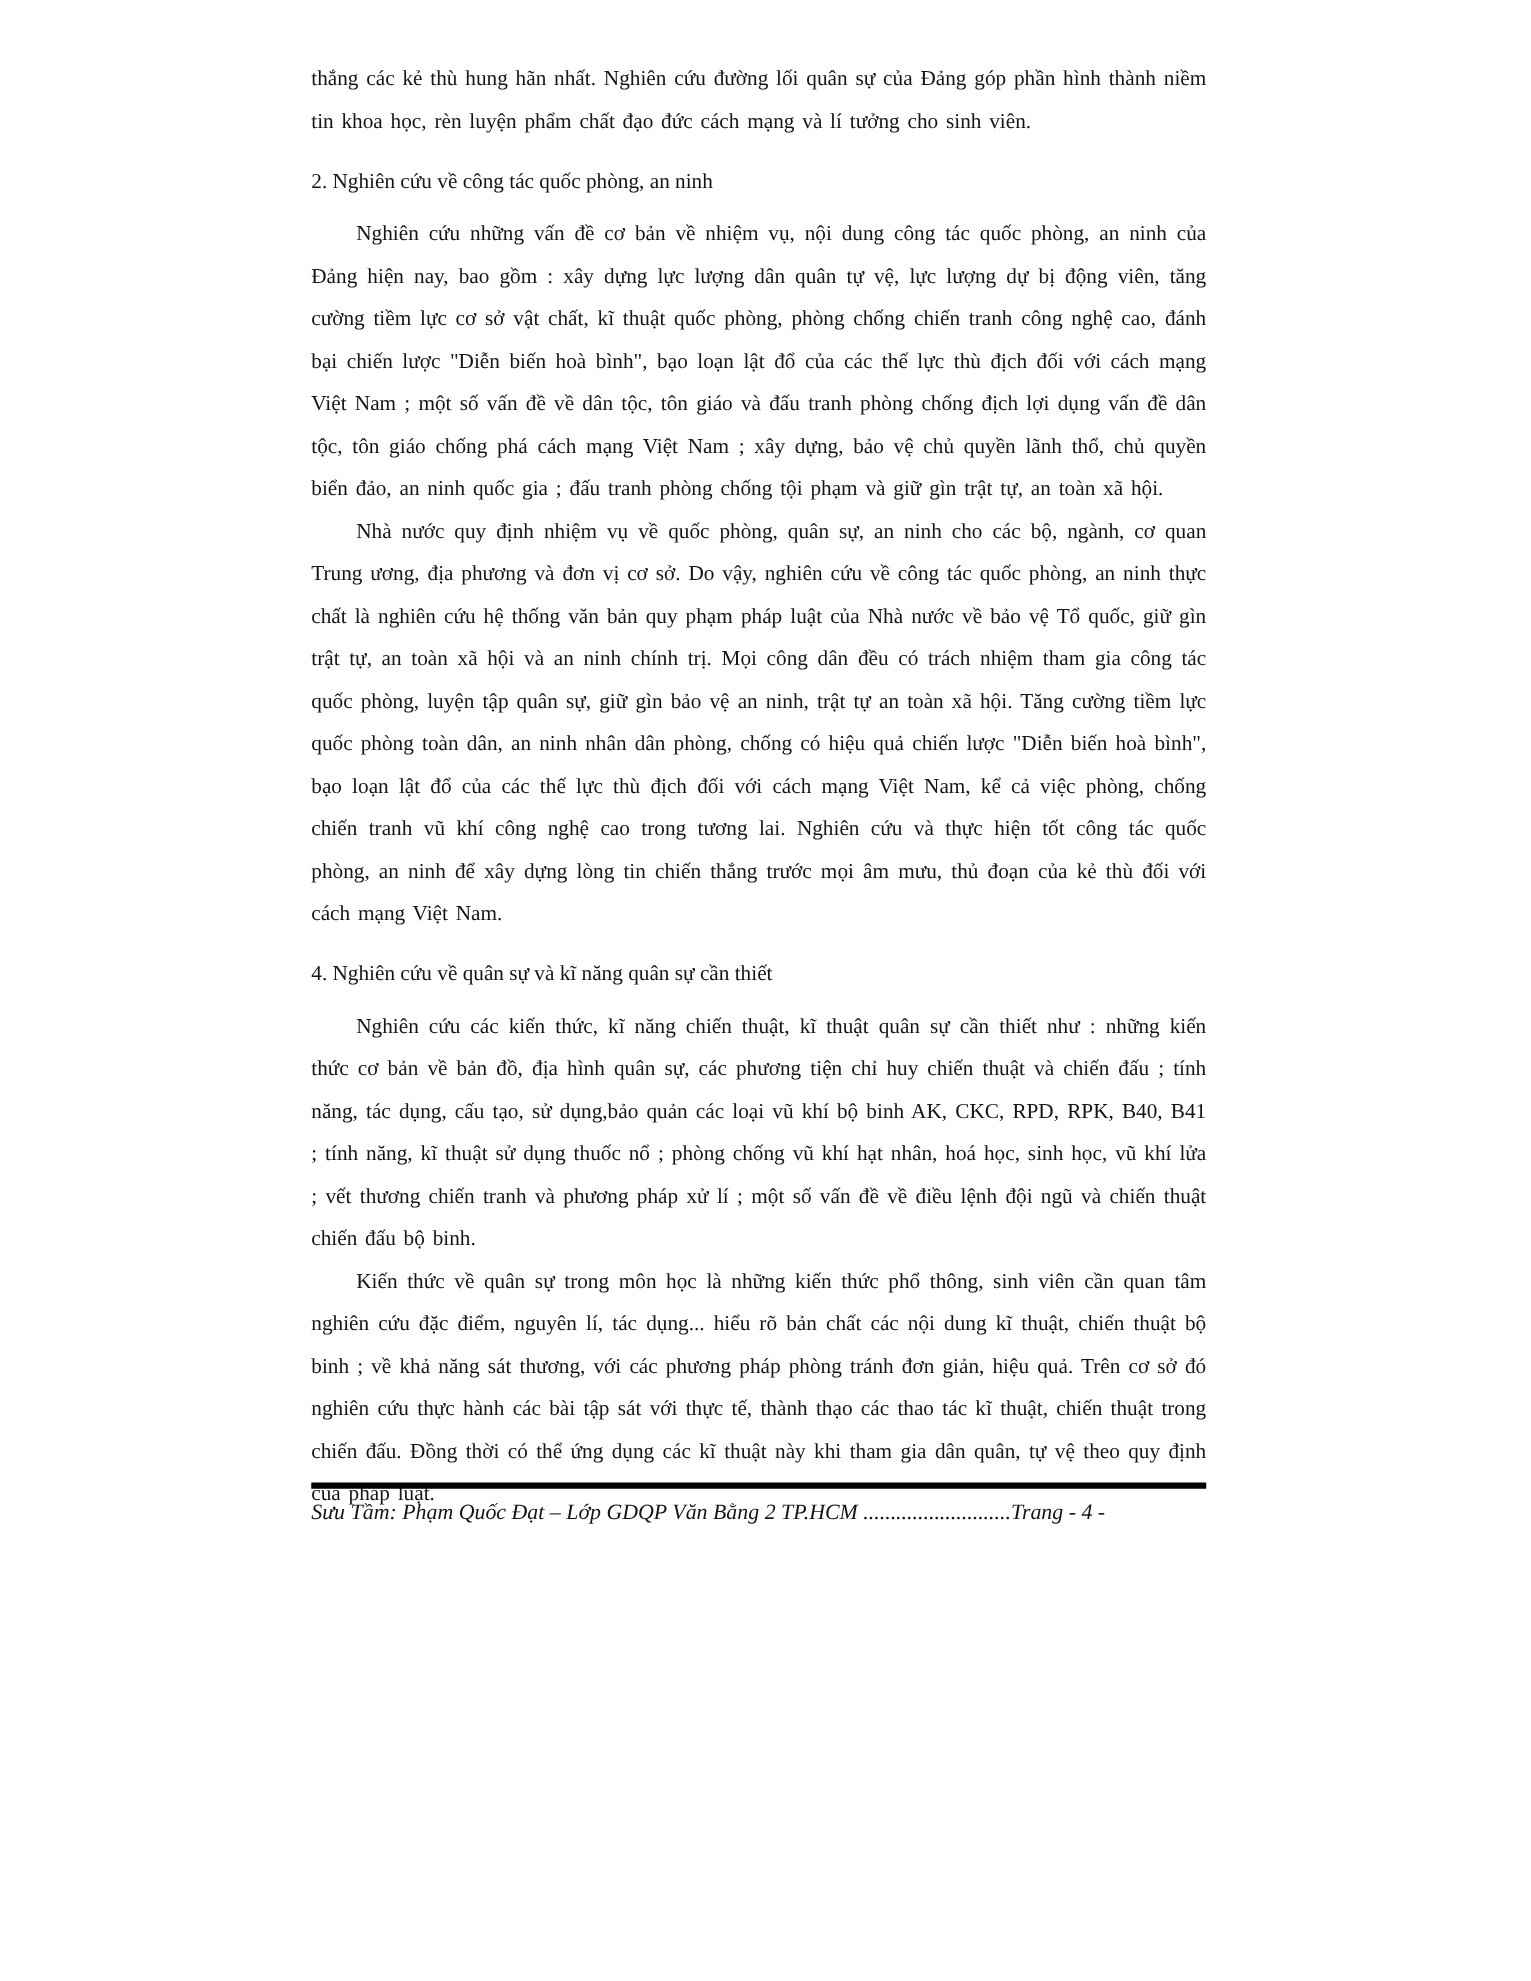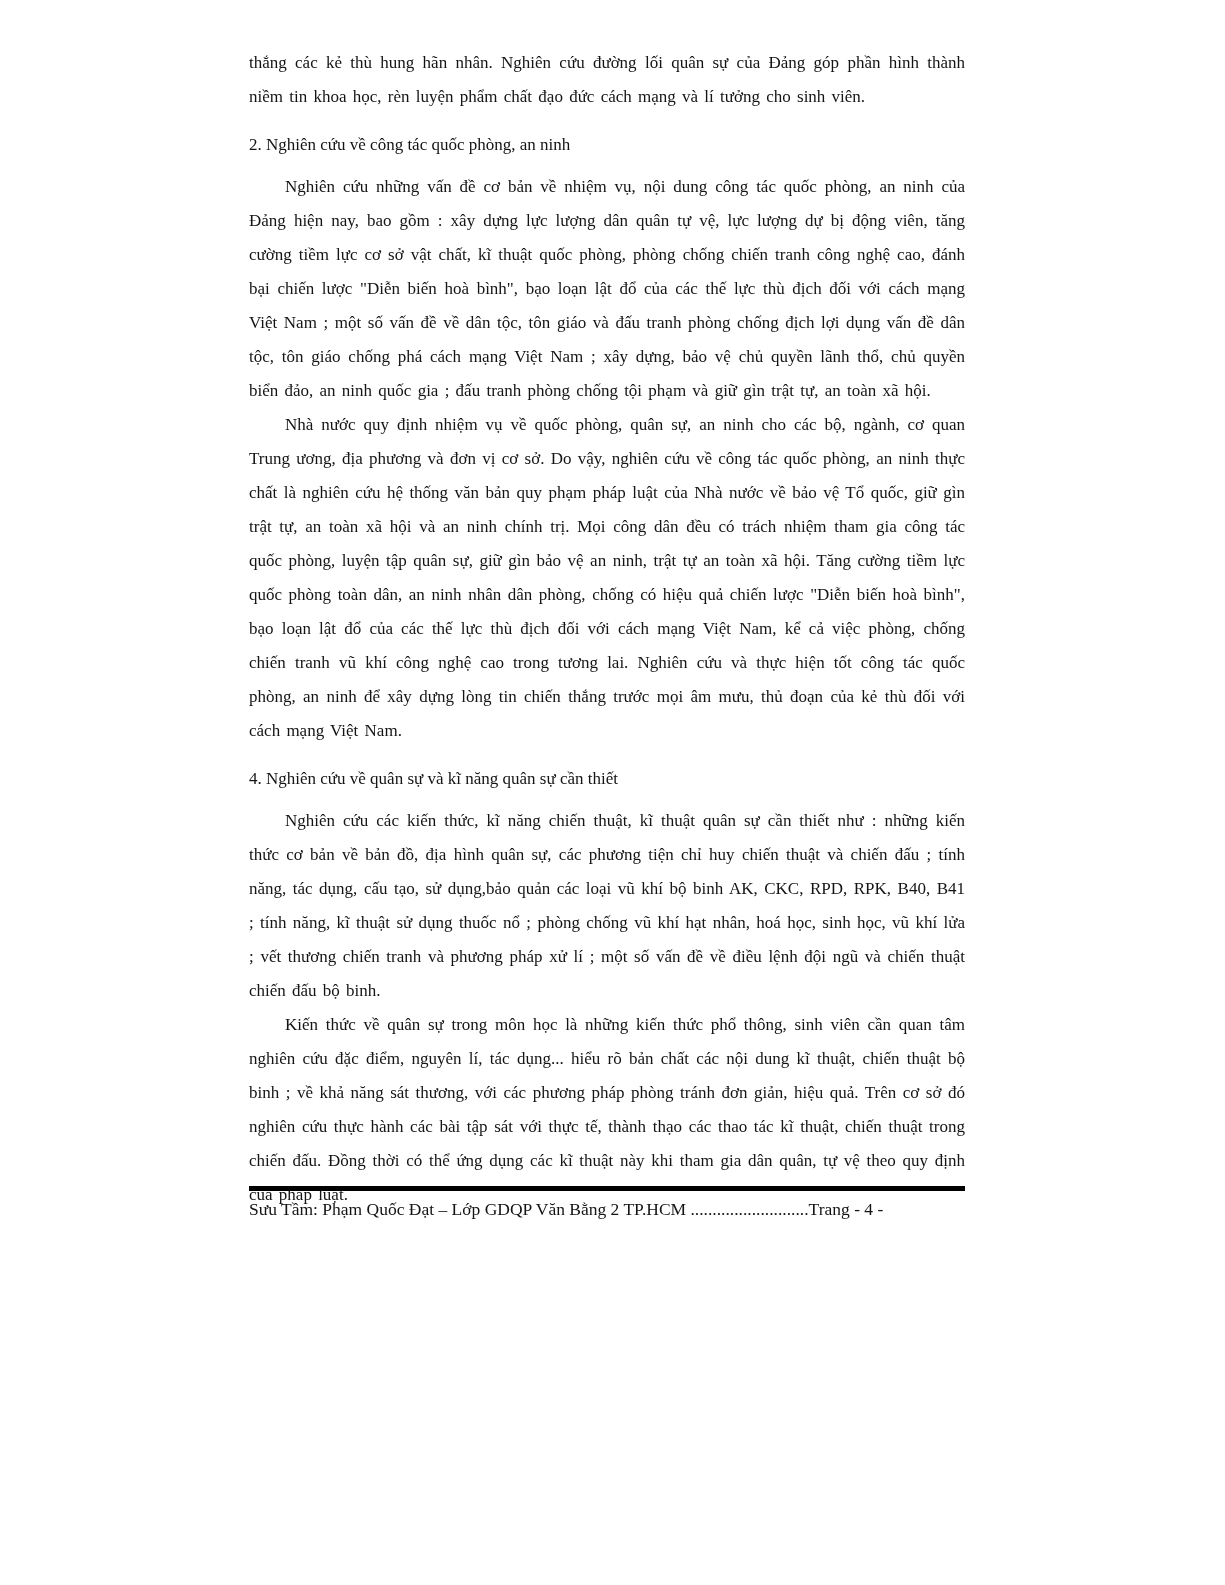--- a/index.html
+++ b/index.html
@@ -45,30 +45,31 @@
     width: 716px;
   }
   .footer-rule {
     height: 5px;
     background: #000000;
     width: 100%;
   }
   .footer-text {
     margin-top: 5px;
     font-size: 17.5px;
+    font-style: italic;
     line-height: 26px;
     text-align: left;
   }
 </style>
 </head>
 <body>
 
 <div class="page-content">
 
-  <p class="para">thắng các kẻ thù hung hãn nhân. Nghiên cứu đường lối quân sự của Đảng góp phần hình thành niềm tin khoa học, rèn luyện phẩm chất đạo đức cách mạng và lí tưởng cho sinh viên.</p>
+  <p class="para">thắng các kẻ thù hung hãn nhất. Nghiên cứu đường lối quân sự của Đảng góp phần hình thành niềm tin khoa học, rèn luyện phẩm chất đạo đức cách mạng và lí tưởng cho sinh viên.</p>
 
   <h3 class="heading">2. Nghiên cứu về công tác quốc phòng, an ninh</h3>
 
   <p class="para indent">Nghiên cứu những vấn đề cơ bản về nhiệm vụ, nội dung công tác quốc phòng, an ninh của Đảng hiện nay, bao gồm : xây dựng lực lượng dân quân tự vệ, lực lượng dự bị động viên, tăng cường tiềm lực cơ sở vật chất, kĩ thuật quốc phòng, phòng chống chiến tranh công nghệ cao, đánh bại chiến lược "Diễn biến hoà bình", bạo loạn lật đổ của các thế lực thù địch đối với cách mạng Việt Nam ; một số vấn đề về dân tộc, tôn giáo và đấu tranh phòng chống địch lợi dụng vấn đề dân tộc, tôn giáo chống phá cách mạng Việt Nam ; xây dựng, bảo vệ chủ quyền lãnh thổ, chủ quyền biển đảo, an ninh quốc gia ; đấu tranh phòng chống tội phạm và giữ gìn trật tự, an toàn xã hội.</p>
 
   <p class="para indent">Nhà nước quy định nhiệm vụ về quốc phòng, quân sự, an ninh cho các bộ, ngành, cơ quan Trung ương, địa phương và đơn vị cơ sở. Do vậy, nghiên cứu về công tác quốc phòng, an ninh thực chất là nghiên cứu hệ thống văn bản quy phạm pháp luật của Nhà nước về bảo vệ Tổ quốc, giữ gìn trật tự, an toàn xã hội và an ninh chính trị. Mọi công dân đều có trách nhiệm tham gia công tác quốc phòng, luyện tập quân sự, giữ gìn bảo vệ an ninh, trật tự an toàn xã hội. Tăng cường tiềm lực quốc phòng toàn dân, an ninh nhân dân phòng, chống có hiệu quả chiến lược "Diễn biến hoà bình", bạo loạn lật đổ của các thế lực thù địch đối với cách mạng Việt Nam, kể cả việc phòng, chống chiến tranh vũ khí công nghệ cao trong tương lai. Nghiên cứu và thực hiện tốt công tác quốc phòng, an ninh để xây dựng lòng tin chiến thắng trước mọi âm mưu, thủ đoạn của kẻ thù đối với cách mạng Việt Nam.</p>
 
   <h3 class="heading">4. Nghiên cứu về quân sự và kĩ năng quân sự cần thiết</h3>
 
   <p class="para indent">Nghiên cứu các kiến thức, kĩ năng chiến thuật, kĩ thuật quân sự cần thiết như : những kiến thức cơ bản về bản đồ, địa hình quân sự, các phương tiện chỉ huy chiến thuật và chiến đấu ; tính năng, tác dụng, cấu tạo, sử dụng,bảo quản các loại vũ khí bộ binh AK, CKC, RPD, RPK, B40, B41 ; tính năng, kĩ thuật sử dụng thuốc nổ ; phòng chống vũ khí hạt nhân, hoá học, sinh học, vũ khí lửa ; vết thương chiến tranh và phương pháp xử lí ; một số vấn đề về điều lệnh đội ngũ và chiến thuật chiến đấu bộ binh.</p>

